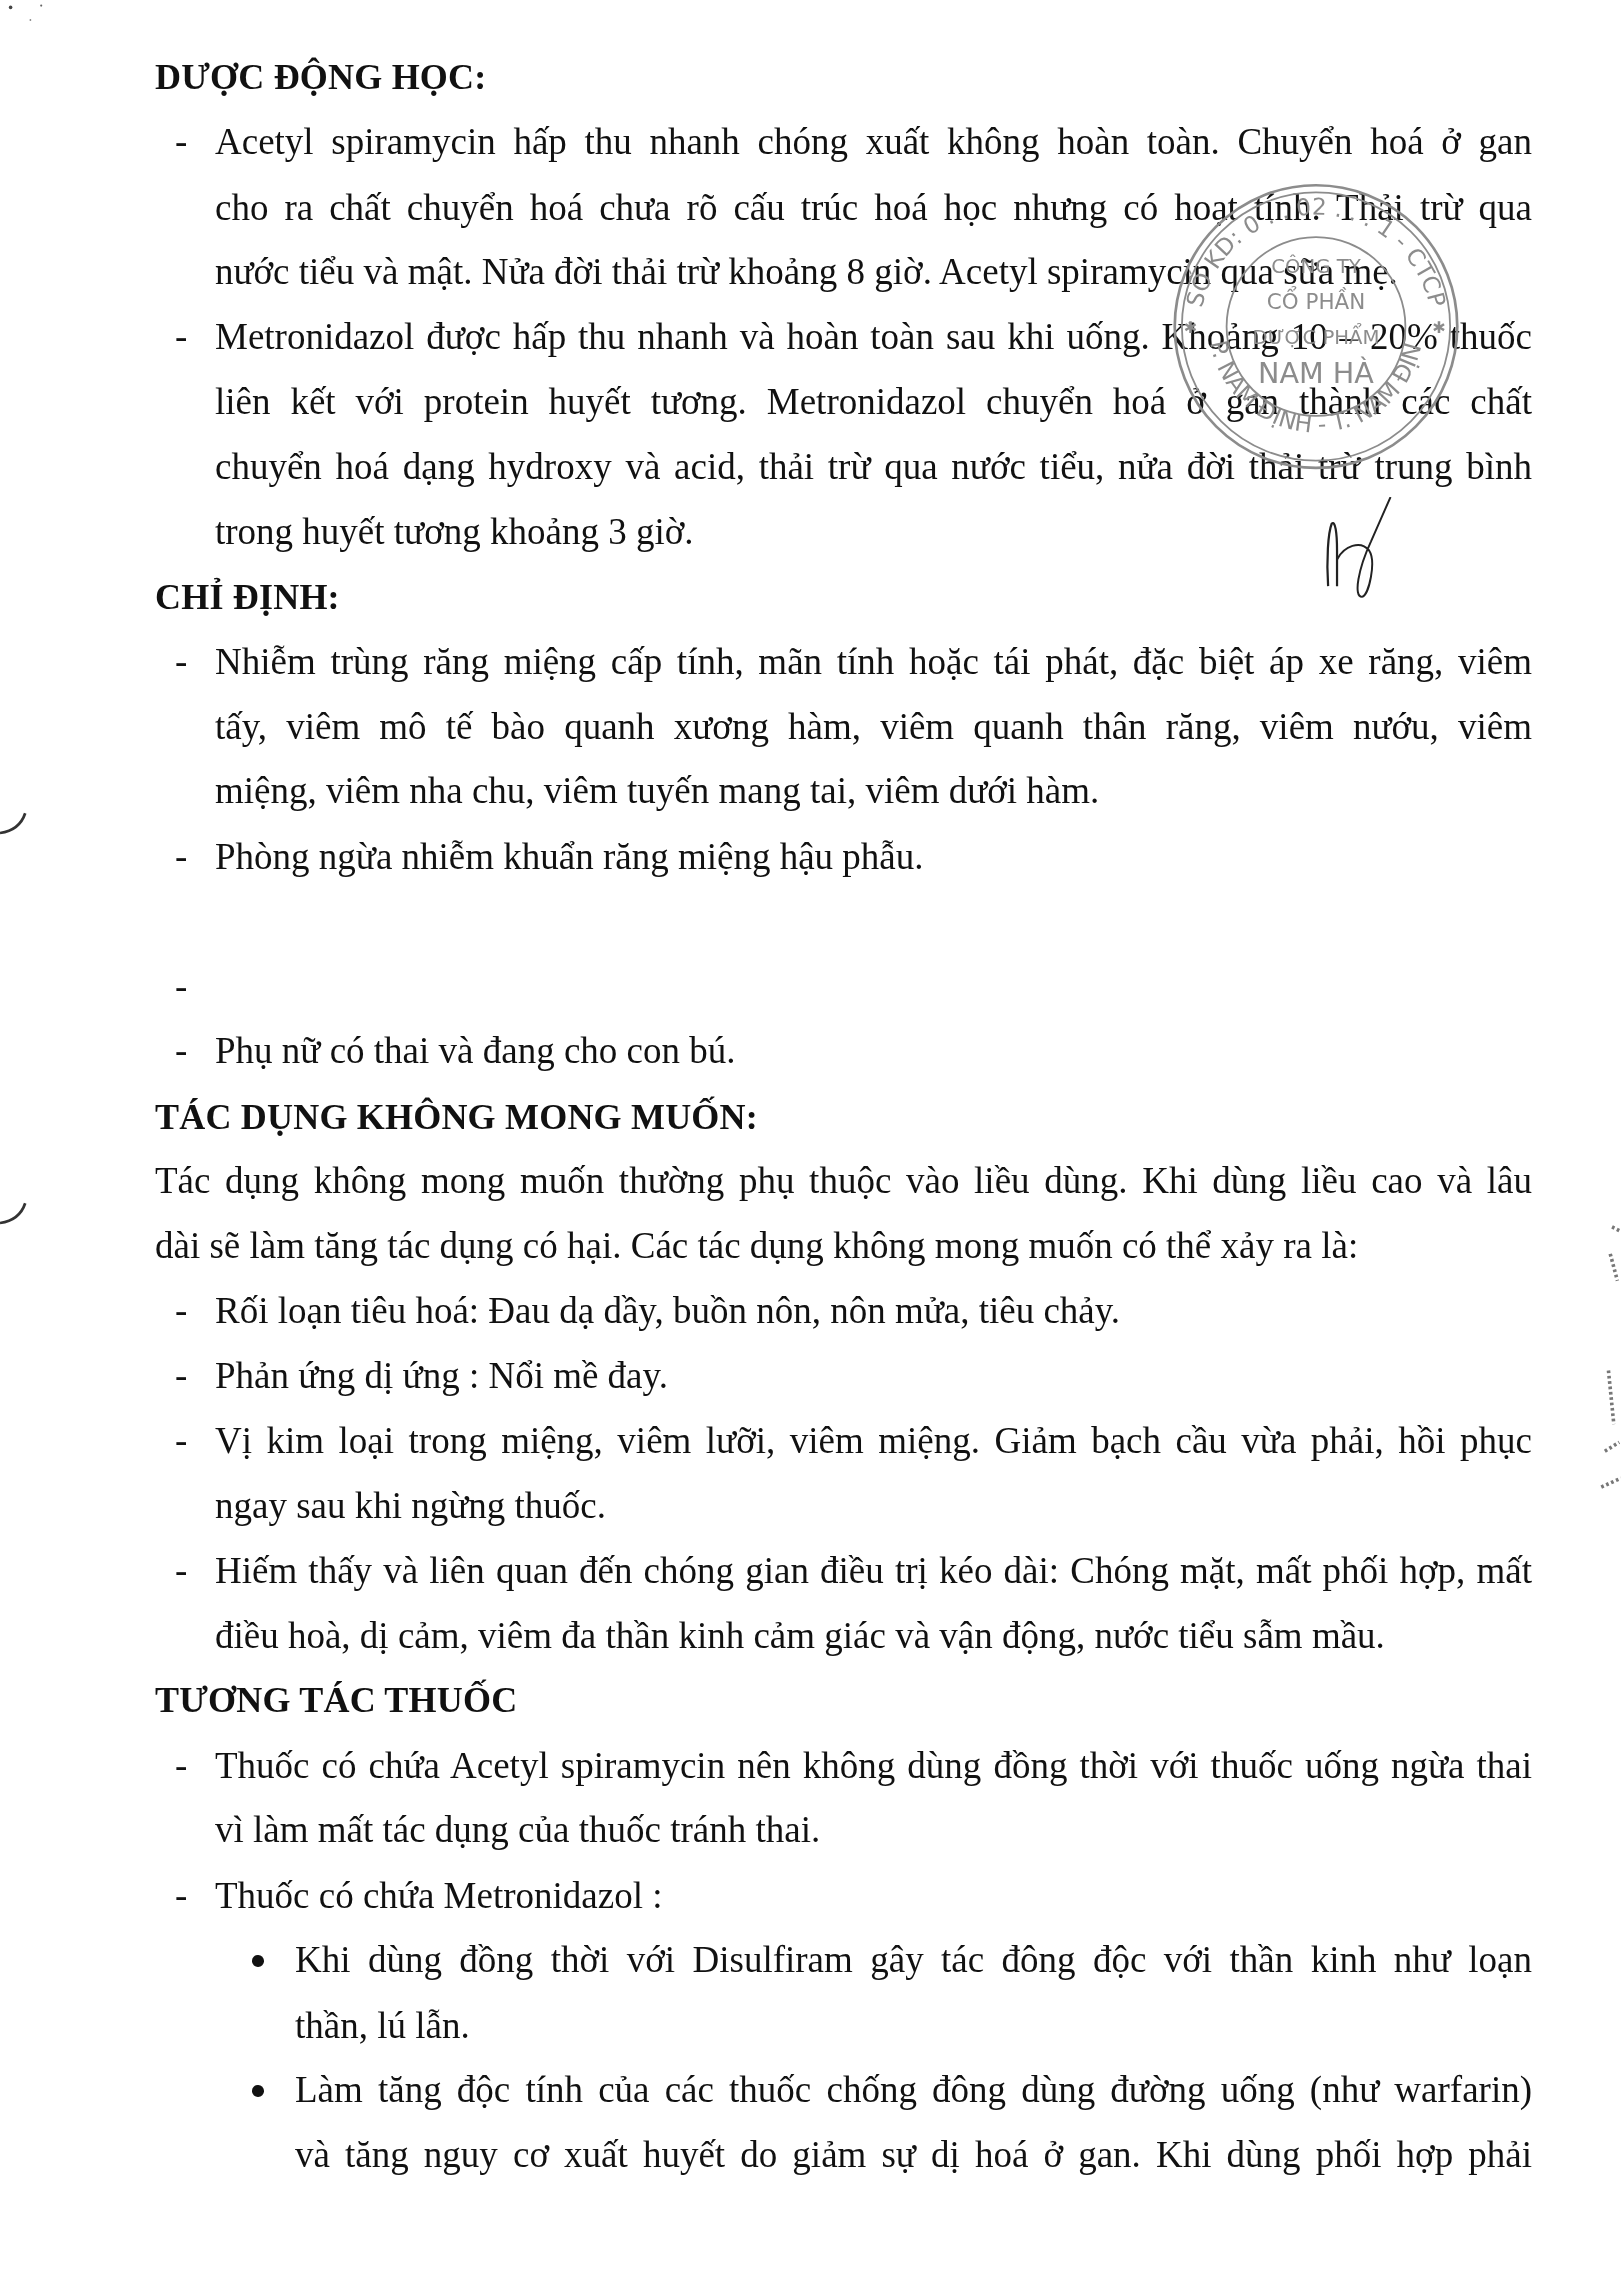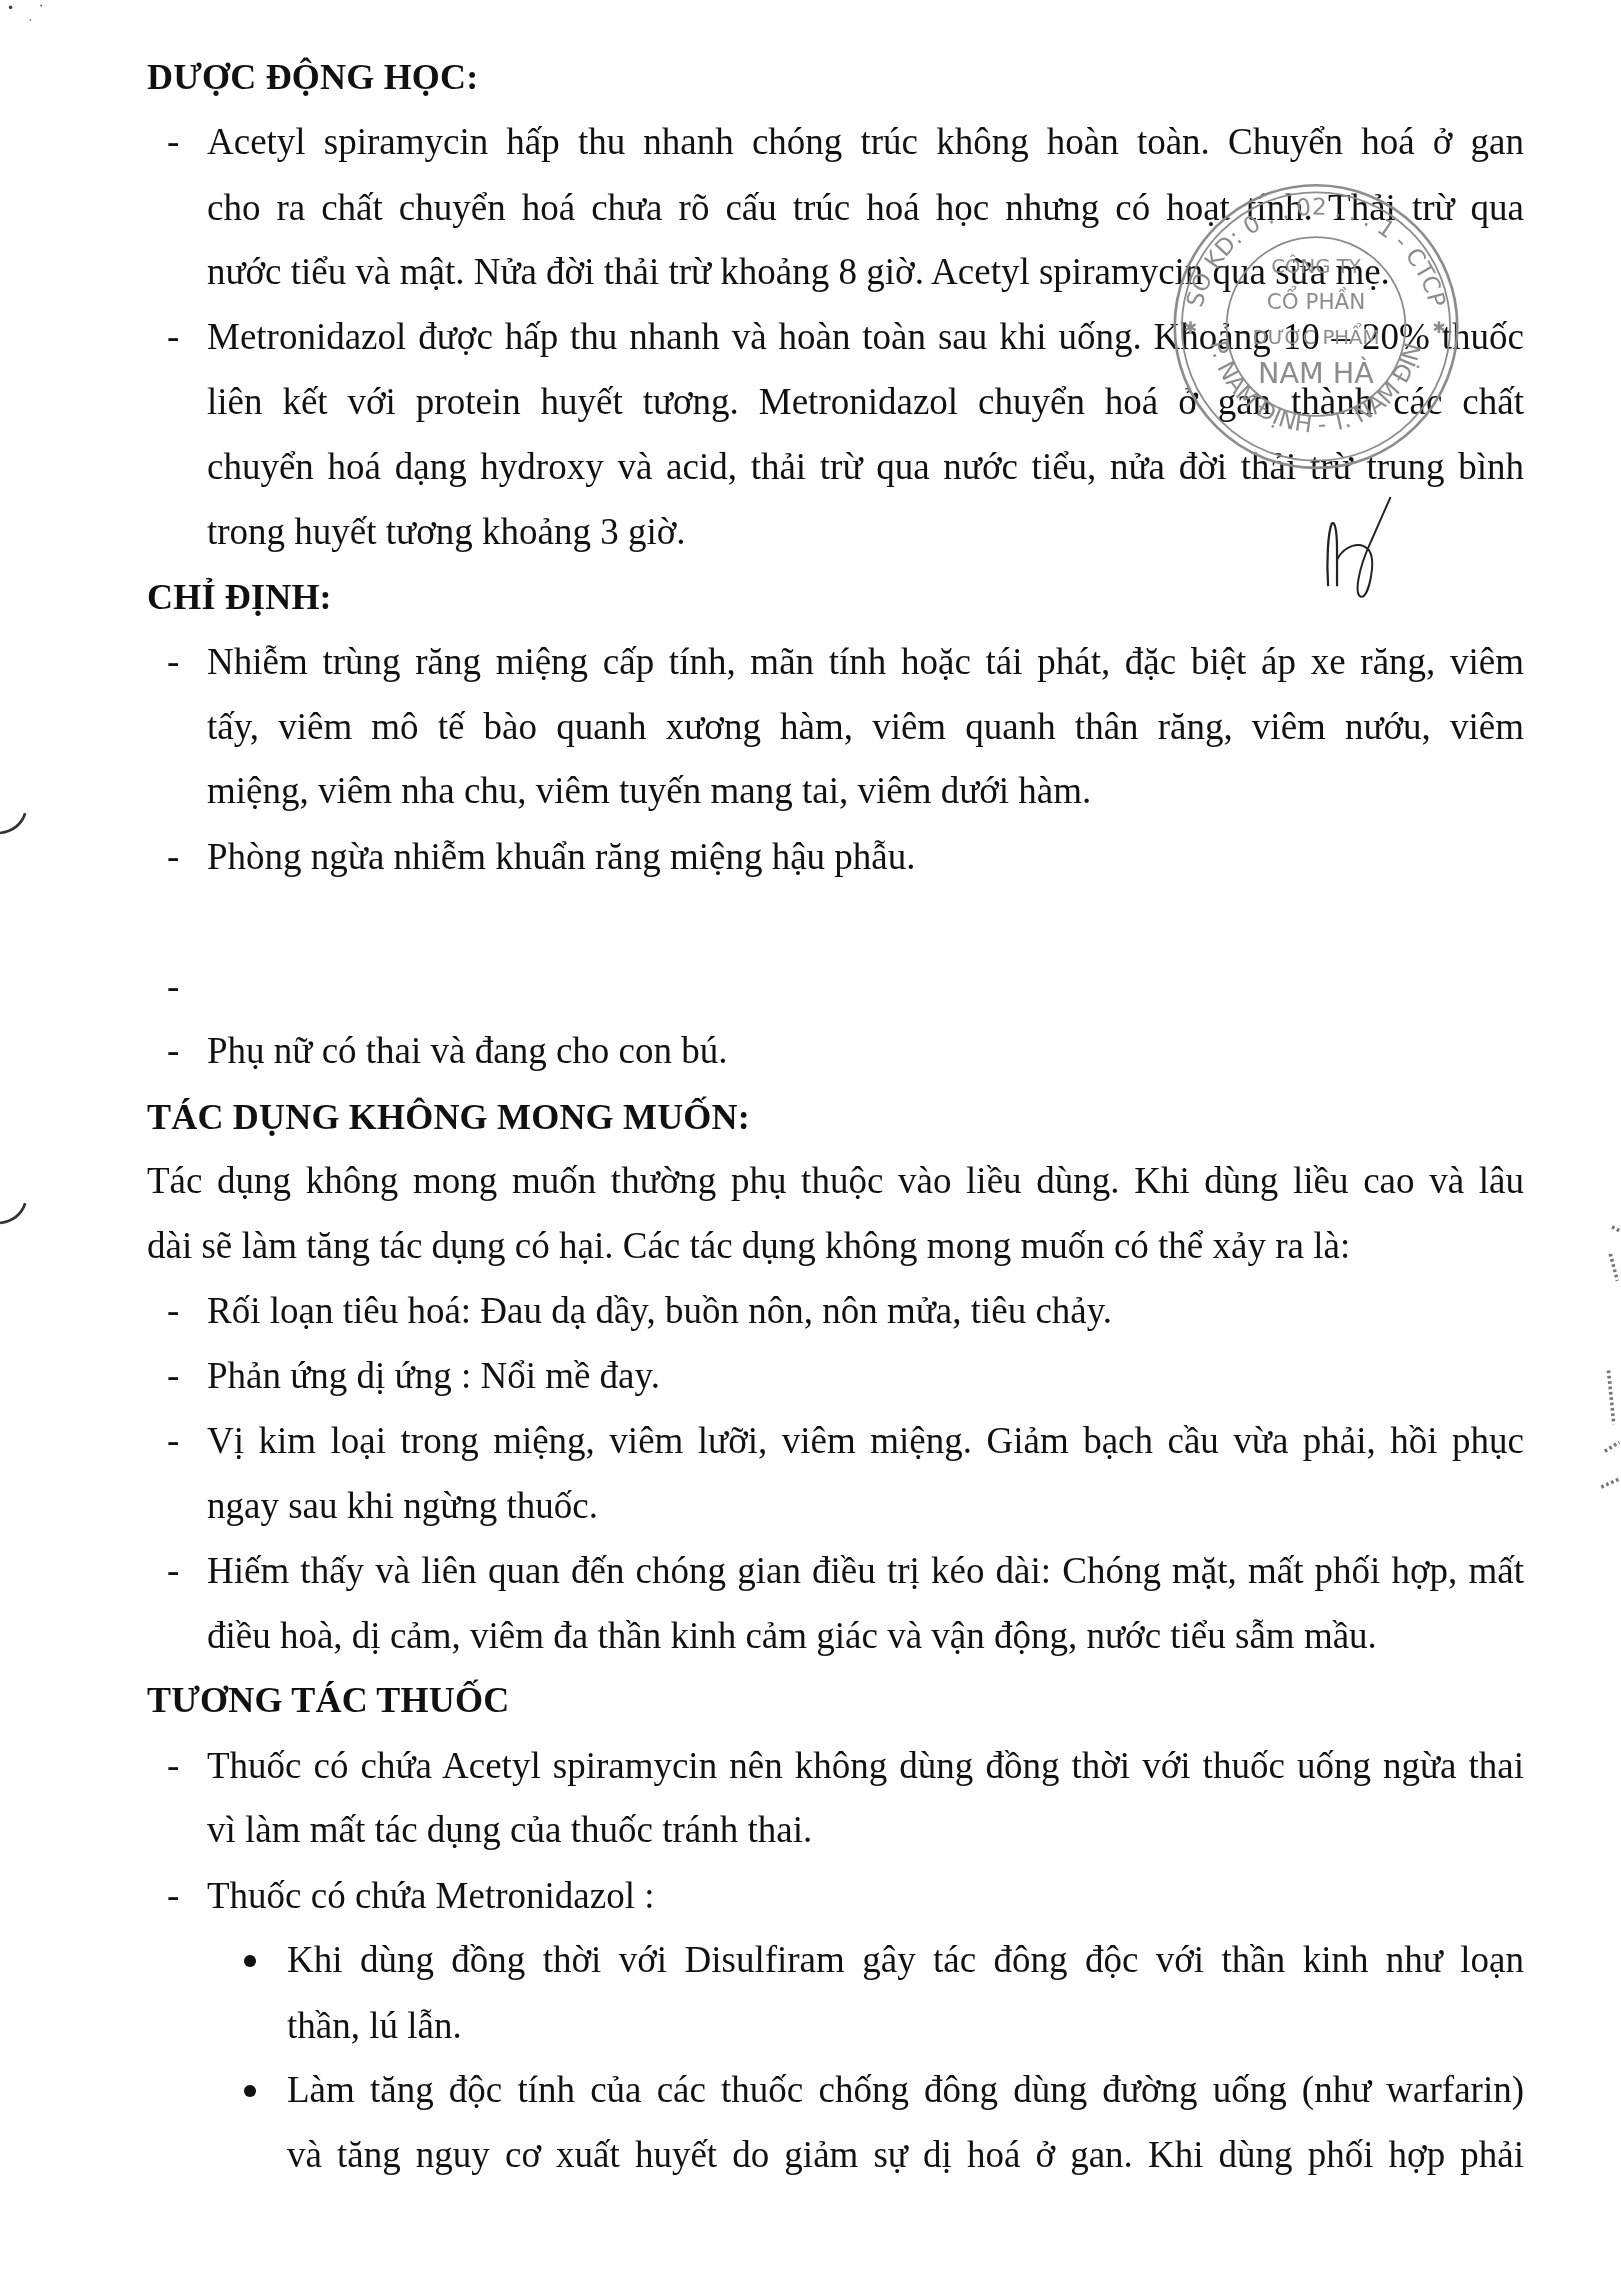--- a/index.html
+++ b/index.html
@@ -2,21 +2,21 @@
 <html style="font-size:14.3px"><head>
 <meta charset="utf-8">
 <style>
   html, body { margin: 0; padding: 0; background: #ffffff; }
   body {
     width: 1622px; height: 2293px; position: relative; overflow: hidden;
     font-family: "Liberation Serif", "DejaVu Serif", serif; color: #111111;
   }
   .page { position: absolute; left: 0; top: 0; width: 1622px; height: 2293px; }
   .line {
-    position: absolute; left: 0; width: 1520px; height: 64px;
+    position: absolute; left: 8px; width: 1520px; height: 64px;
     font-size: 37px; line-height: 64px; white-space: nowrap; padding-left: 30px;
   }
   .heading {
     position: absolute; left: 147px; font-weight: bold; font-size: 36px;
     line-height: 64px; white-space: nowrap; letter-spacing: 0.2px;
   }
   .dash { position: absolute; left: 167px; font-size: 37px; line-height: 64px; }
   .dot {
     position: absolute; left: 244px; width: 11.6px; height: 11.6px; border-radius: 50%;
     background: #111; top: 27px;
@@ -36,21 +36,21 @@
 </head>
 <body>
 
 <div class="page">
 
   <div class="line" style="top:45px">
     <span class="heading">DƯỢC ĐỘNG HỌC:</span>
   </div>
   <div class="line" style="top:110px">
     <span class="dash">-</span>
-    <span class="txt ind1">Acetyl spiramycin hấp thu nhanh chóng trúc không hoàn toàn. Chuyển hoá ở gan</span>
+    <span class="txt ind1">Acetyl spiramycin hấp thu nhanh chóng xuất không hoàn toàn. Chuyển hoá ở gan</span>
   </div>
   <div class="line" style="top:176px">
     <span class="txt ind1">cho ra chất chuyển hoá chưa rõ cấu trúc hoá học nhưng có hoạt tính. Thải trừ qua</span>
   </div>
   <div class="line" style="top:240px">
     <span class="txt ind1 last">nước tiểu và mật. Nửa đời thải trừ khoảng 8 giờ. Acetyl spiramycin qua sữa mẹ.</span>
   </div>
   <div class="line" style="top:305px">
     <span class="dash">-</span>
     <span class="txt ind1">Metronidazol được hấp thu nhanh và hoàn toàn sau khi uống. Khoảng 10 – 20% thuốc</span>

